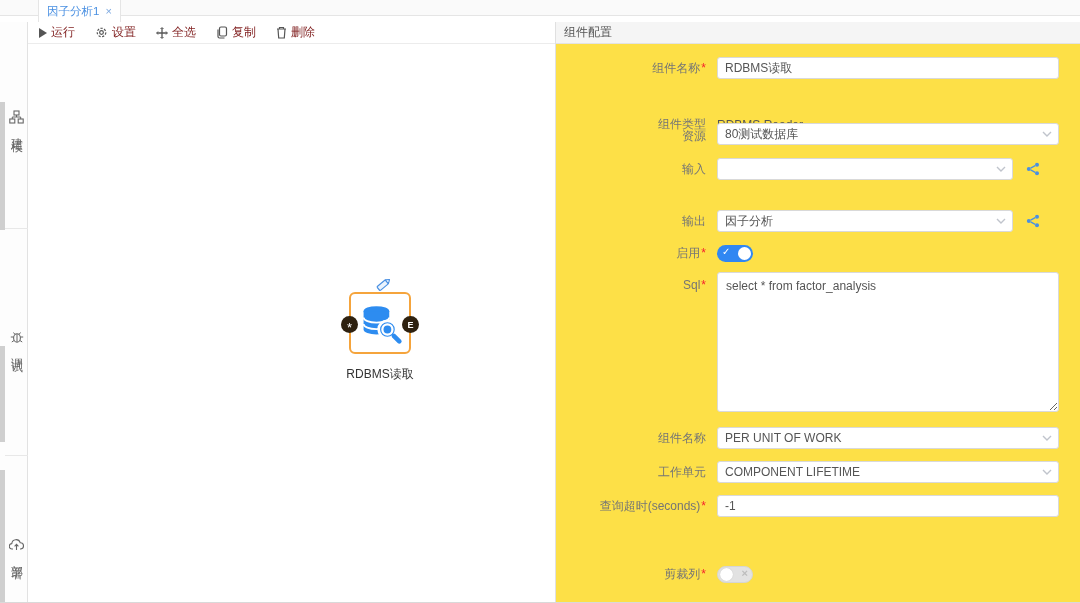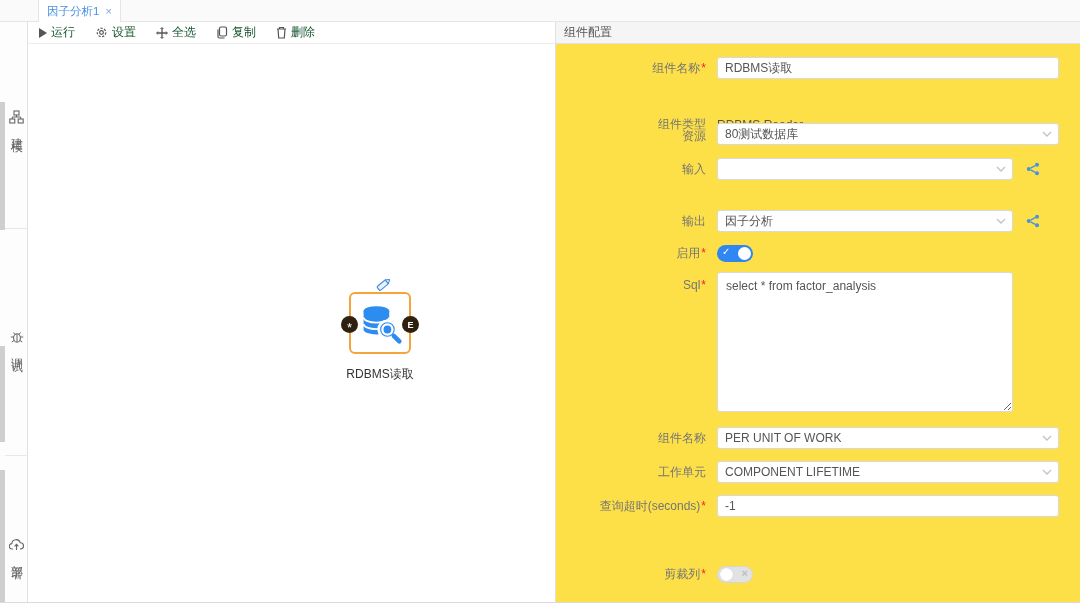--- a/index.html
+++ b/index.html
@@ -1,30 +1,30 @@
 <!DOCTYPE html>
 <html><head>
 <meta charset="utf-8">
 <style>
   * { margin:0; padding:0; box-sizing:border-box; }
   html,body { width:1080px; height:603px; overflow:hidden; background:#fff;
     font-family:"Liberation Sans","DejaVu Sans",sans-serif; font-size:12px; color:#555; }
   .app { position:relative; width:1080px; height:603px; background:#fff; border-bottom:1px solid #d9d9d9; overflow:hidden; }
 
   
-  .tabbar { position:absolute; top:0; left:0; width:1080px; height:22px; background:#fafafa; border-bottom:1px solid #e5e5e5; }
+  .tabbar { position:absolute; top:0; left:0; width:1080px; height:16px; background:#fafafa; border-bottom:1px solid #e5e5e5; }
   .tab-active { position:absolute; left:38px; top:0; height:22px; padding:0 8px; background:#fff;
     border-left:1px solid #e5e5e5; border-right:1px solid #e5e5e5; display:flex; align-items:center; gap:6px; }
   .tab-active .tab-title { color:#4a90e2; font-size:11.5px; }
   .tab-active .tab-close { color:#7aa7e0; font-size:11px; cursor:pointer; line-height:1; }
 
   
   .toolbar { position:absolute; top:22px; left:28px; width:527px; height:22px; background:#fff;
     border-bottom:1px solid #ececec; display:flex; align-items:center; gap:20px; padding-left:10px; }
-  .tb-item { display:flex; align-items:center; gap:4px; color:#14532d; cursor:pointer; }
+  .tb-item { display:flex; align-items:center; gap:4px; color:#7f1d1d; cursor:pointer; }
   .tb-item svg { display:block; }
 
   
   .leftrail { position:absolute; top:22px; left:0; width:28px; height:581px; background:#fdfdfd; border-right:1px solid #e2e2e2; }
   .rail-strip { position:absolute; left:0; width:5px; background:#cfcfcf; }
   .rail-sep { position:absolute; left:5px; width:23px; height:1px; background:#e8e8e8; }
   .rail-group { position:absolute; left:5px; width:23px; display:flex; flex-direction:column; align-items:center; gap:4px; cursor:pointer; }
   .rail-label { writing-mode:vertical-rl; letter-spacing:3px; color:#666; font-size:12px; }
 
   
@@ -47,21 +47,21 @@
   .row .lbl { width:150px; text-align:right; color:#757575; margin-right:11px; white-space:nowrap; }
   .req { color:#f5222d; margin-left:1px; }
   .ctrl-input { width:342px; height:22px; border:1px solid #d9d9d9; border-radius:3px; padding:0 7px;
     font-family:inherit; font-size:12px; color:#555; outline:none; background:#fff; }
   .sel { position:relative; width:342px; height:22px; border:1px solid #d9d9d9; border-radius:3px;
     padding:0 20px 0 7px; display:flex; align-items:center; color:#555; background:#fff; cursor:pointer; }
   .sel.narrow { width:296px; }
   .sel .chev { position:absolute; right:6px; top:7px; }
   .plain-val { color:#555; }
   .share-btn { margin-left:13px; cursor:pointer; display:flex; align-items:center; }
-  .ctrl-textarea { width:296px; height:140px; border:1px solid #d9d9d9; border-radius:3px; padding:6px 8px;
+  .ctrl-textarea { width:342px; height:140px; border:1px solid #d9d9d9; border-radius:3px; padding:6px 8px;
     font-family:inherit; font-size:12px; color:#555; outline:none; resize:both; }
   .toggle { position:relative; width:36px; height:17px; border-radius:9px; cursor:pointer; }
   .toggle.on { background:#3087f2; }
   .toggle.on .tg-check { position:absolute; left:5px; top:1px; color:#fff; font-size:10px; }
   .toggle.on .tg-knob { position:absolute; right:2px; top:2px; width:13px; height:13px; border-radius:50%; background:#fff; }
   .toggle.off { background:#e2e2e2; border:1px solid #d5d5d5; }
   .toggle.off .tg-knob { position:absolute; left:2px; top:1px; width:13px; height:13px; border-radius:50%; background:#fff; box-shadow:0 0 1px rgba(0,0,0,.2); }
   .toggle.off .tg-x { position:absolute; right:4px; top:0px; color:#bdbdbd; font-size:11px; font-weight:bold; }
 </style>
 </head>

